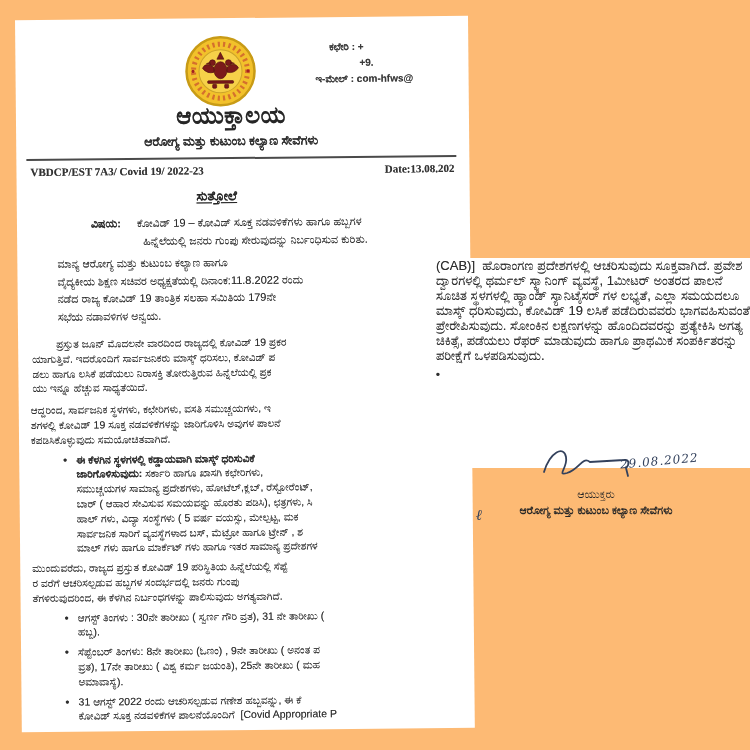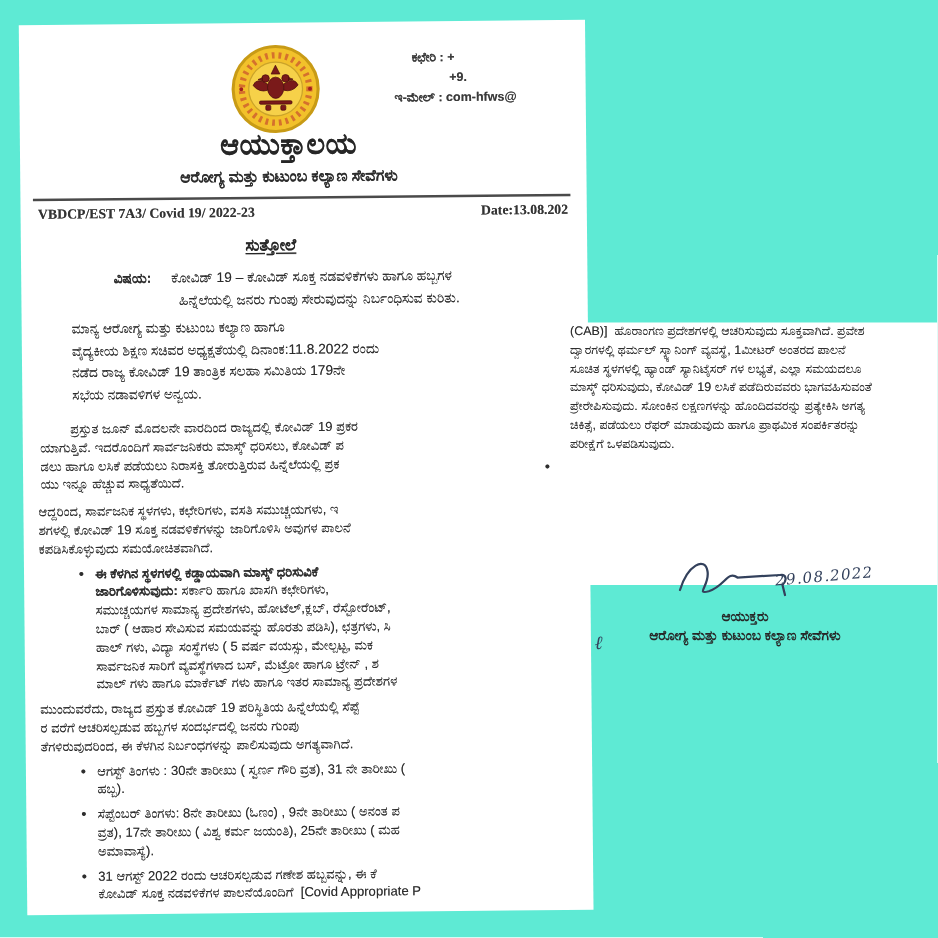--- a/index.html
+++ b/index.html
@@ -1,21 +1,21 @@
 <!DOCTYPE html>
 <html><head>
 <meta charset="utf-8">
 <style>
   html,body{margin:0;padding:0;}
   body{
     width:750px;height:750px;overflow:hidden;background:#ffffff;
     font-family:"Liberation Sans", sans-serif;color:#2d2d2d;
     position:relative;
   }
-  .photo{position:absolute;inset:0;background:#5eead4;}
+  .photo{position:absolute;inset:0;background:#fdba74;}
 
   
   .page-one{
     position:absolute;left:15px;top:18px;width:453px;height:712px;
     overflow:hidden;background:#ffffff;
     transform:rotate(-0.55deg);transform-origin:50% 0;
   }
   .page-one *{text-shadow:0 0 .35px rgba(40,40,40,.55);}
 
   .emblem{position:absolute;left:168px;top:16px;width:74px;height:74px;}
@@ -67,36 +67,36 @@
   .bullet-row .dot{flex:none;width:13px;font-weight:bold;font-size:11px;line-height:14.8px;}
   .bullet-row .btxt{font-size:10.5px;line-height:14.8px;}
   .bold{font-weight:bold;}
 
   
   .page-two{
     position:absolute;left:436px;top:258px;width:314px;height:210px;
     overflow:hidden;background:#ffffff;
   }
   .page-two *{text-shadow:0 0 .35px rgba(40,40,40,.55);}
-  .page-two .para{font-size:10px;line-height:15px;margin-left:20px;}
+  .page-two .para{font-size:13px;line-height:15px;}
   .p2-bullet{display:flex;margin-top:4px;}
   .p2-bullet .dot{flex:none;width:12px;font-weight:bold;line-height:15px;font-size:11px;}
   .p2-closing{margin-top:4px;}
 
   
   .sig-block{position:absolute;left:478px;top:440px;width:236px;text-align:center;}
   .sig-row{position:relative;height:44px;}
   .sig-svg{position:absolute;left:62px;top:2px;}
   .hand{
     font-family:"DejaVu Serif", serif;font-style:italic;
     color:#33415c;font-size:12px;letter-spacing:1px;
     position:absolute;left:142px;top:14px;transform:rotate(-5deg);white-space:nowrap;
   }
   .sig-name{font-size:11.5px;font-weight:bold;color:#272727;margin-top:2px;}
-  .sig-desig{font-size:11px;font-weight:bold;color:#272727;margin-top:4px;}
+  .sig-desig{font-size:11px;font-weight:normal;color:#272727;margin-top:4px;}
   .sig-dept{font-size:11px;font-weight:bold;color:#272727;margin-top:3px;position:relative;}
   .flourish{
     position:absolute;left:-2px;top:2px;color:#33415c;
     font-family:"DejaVu Serif", serif;font-style:italic;font-size:15px;
   }
 </style>
 </head>
 <body>
 
 <div class="photo">

